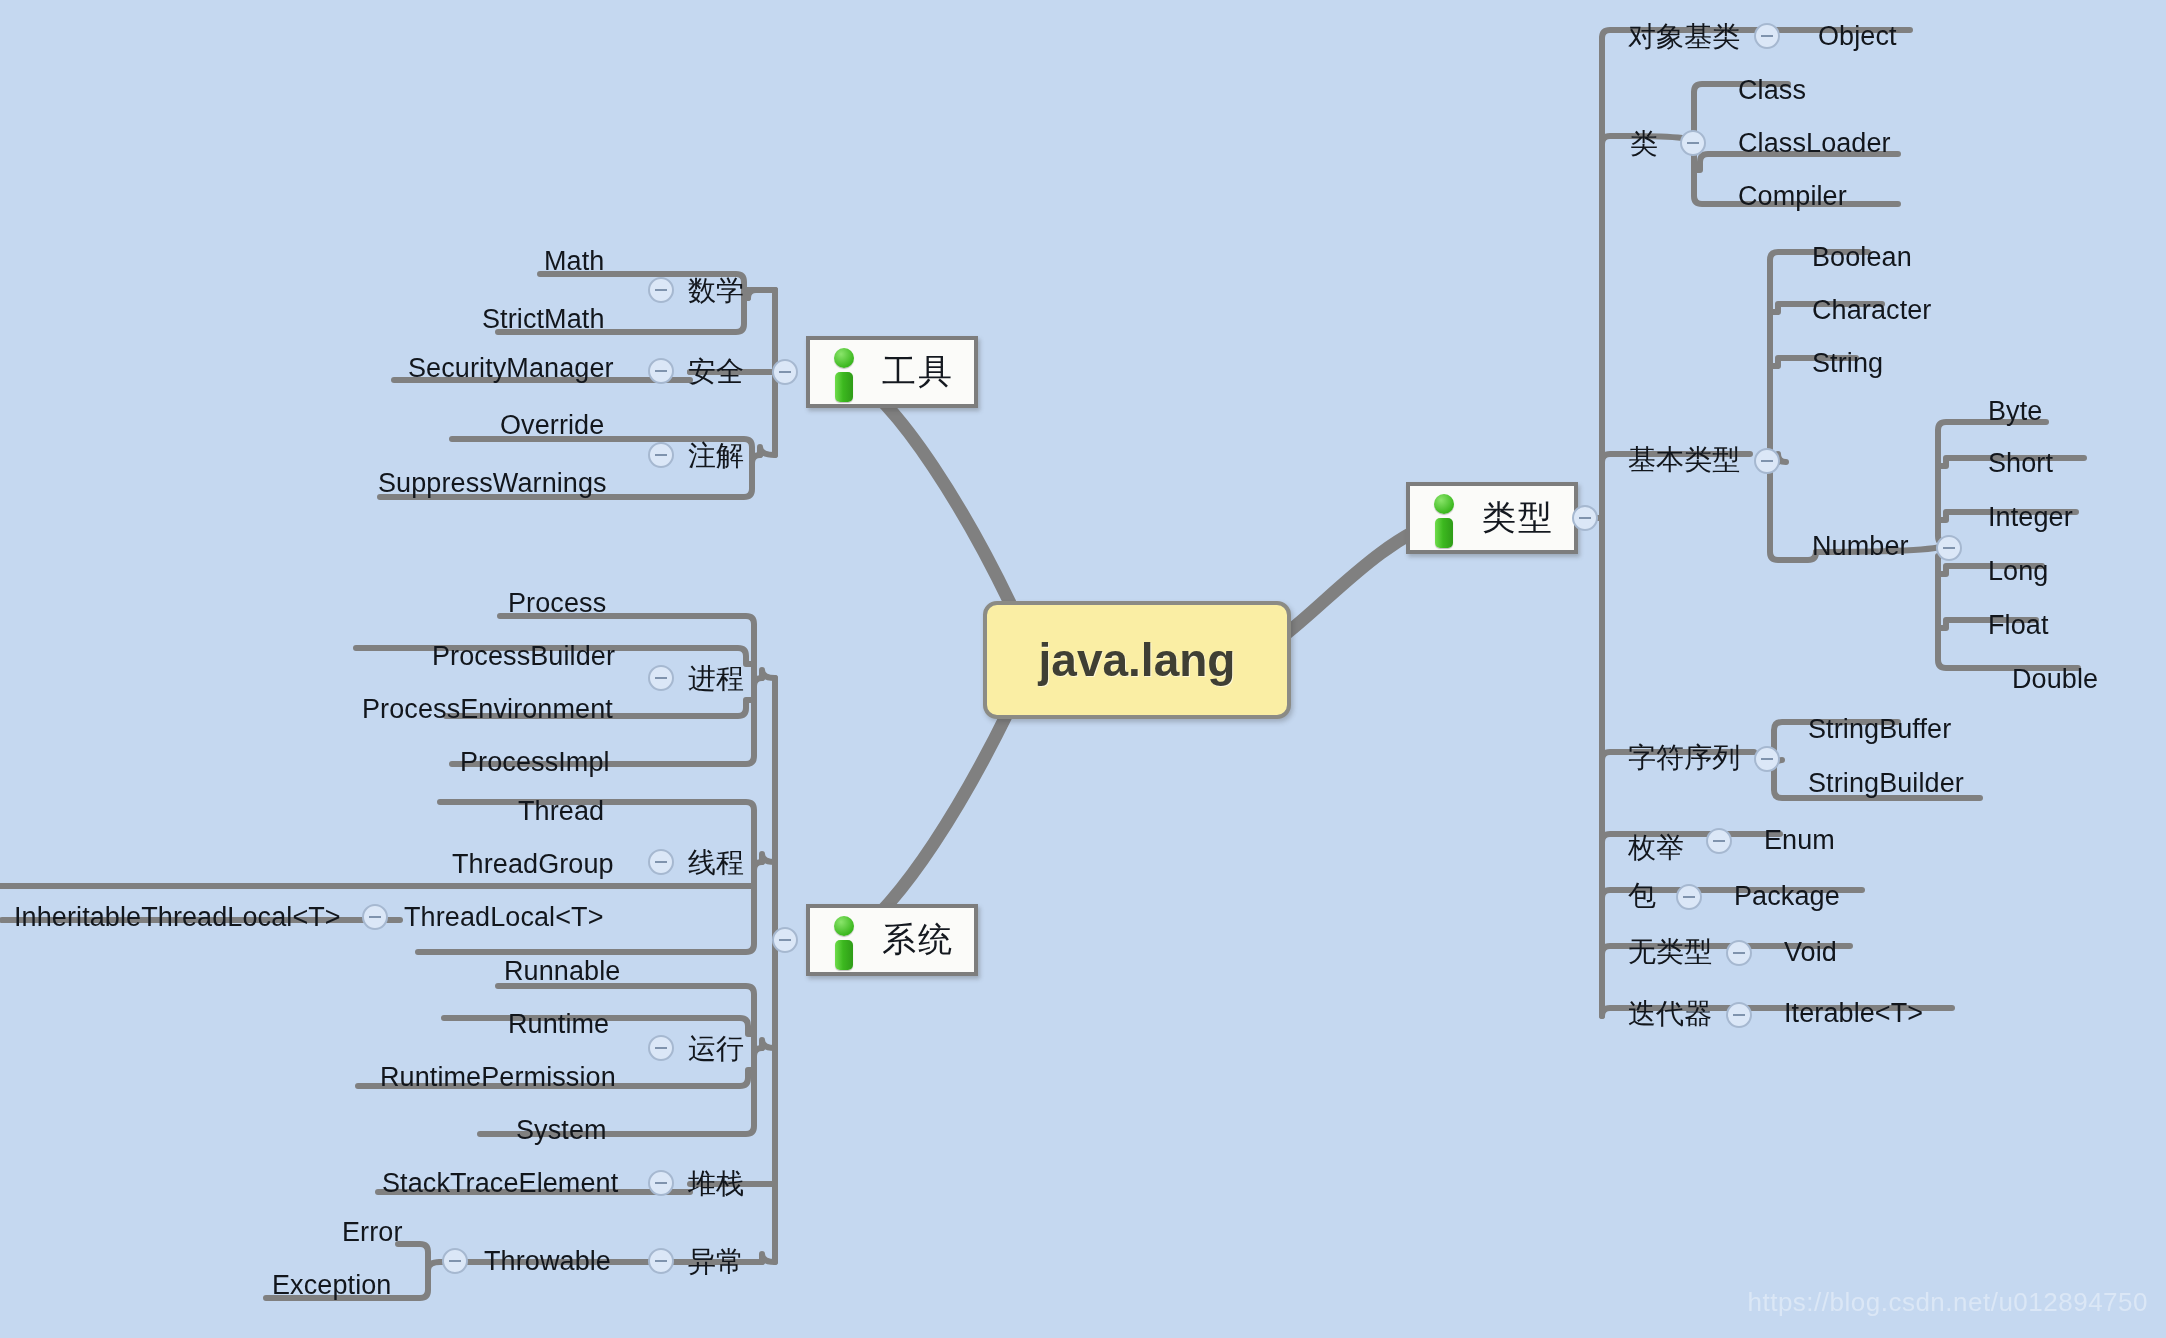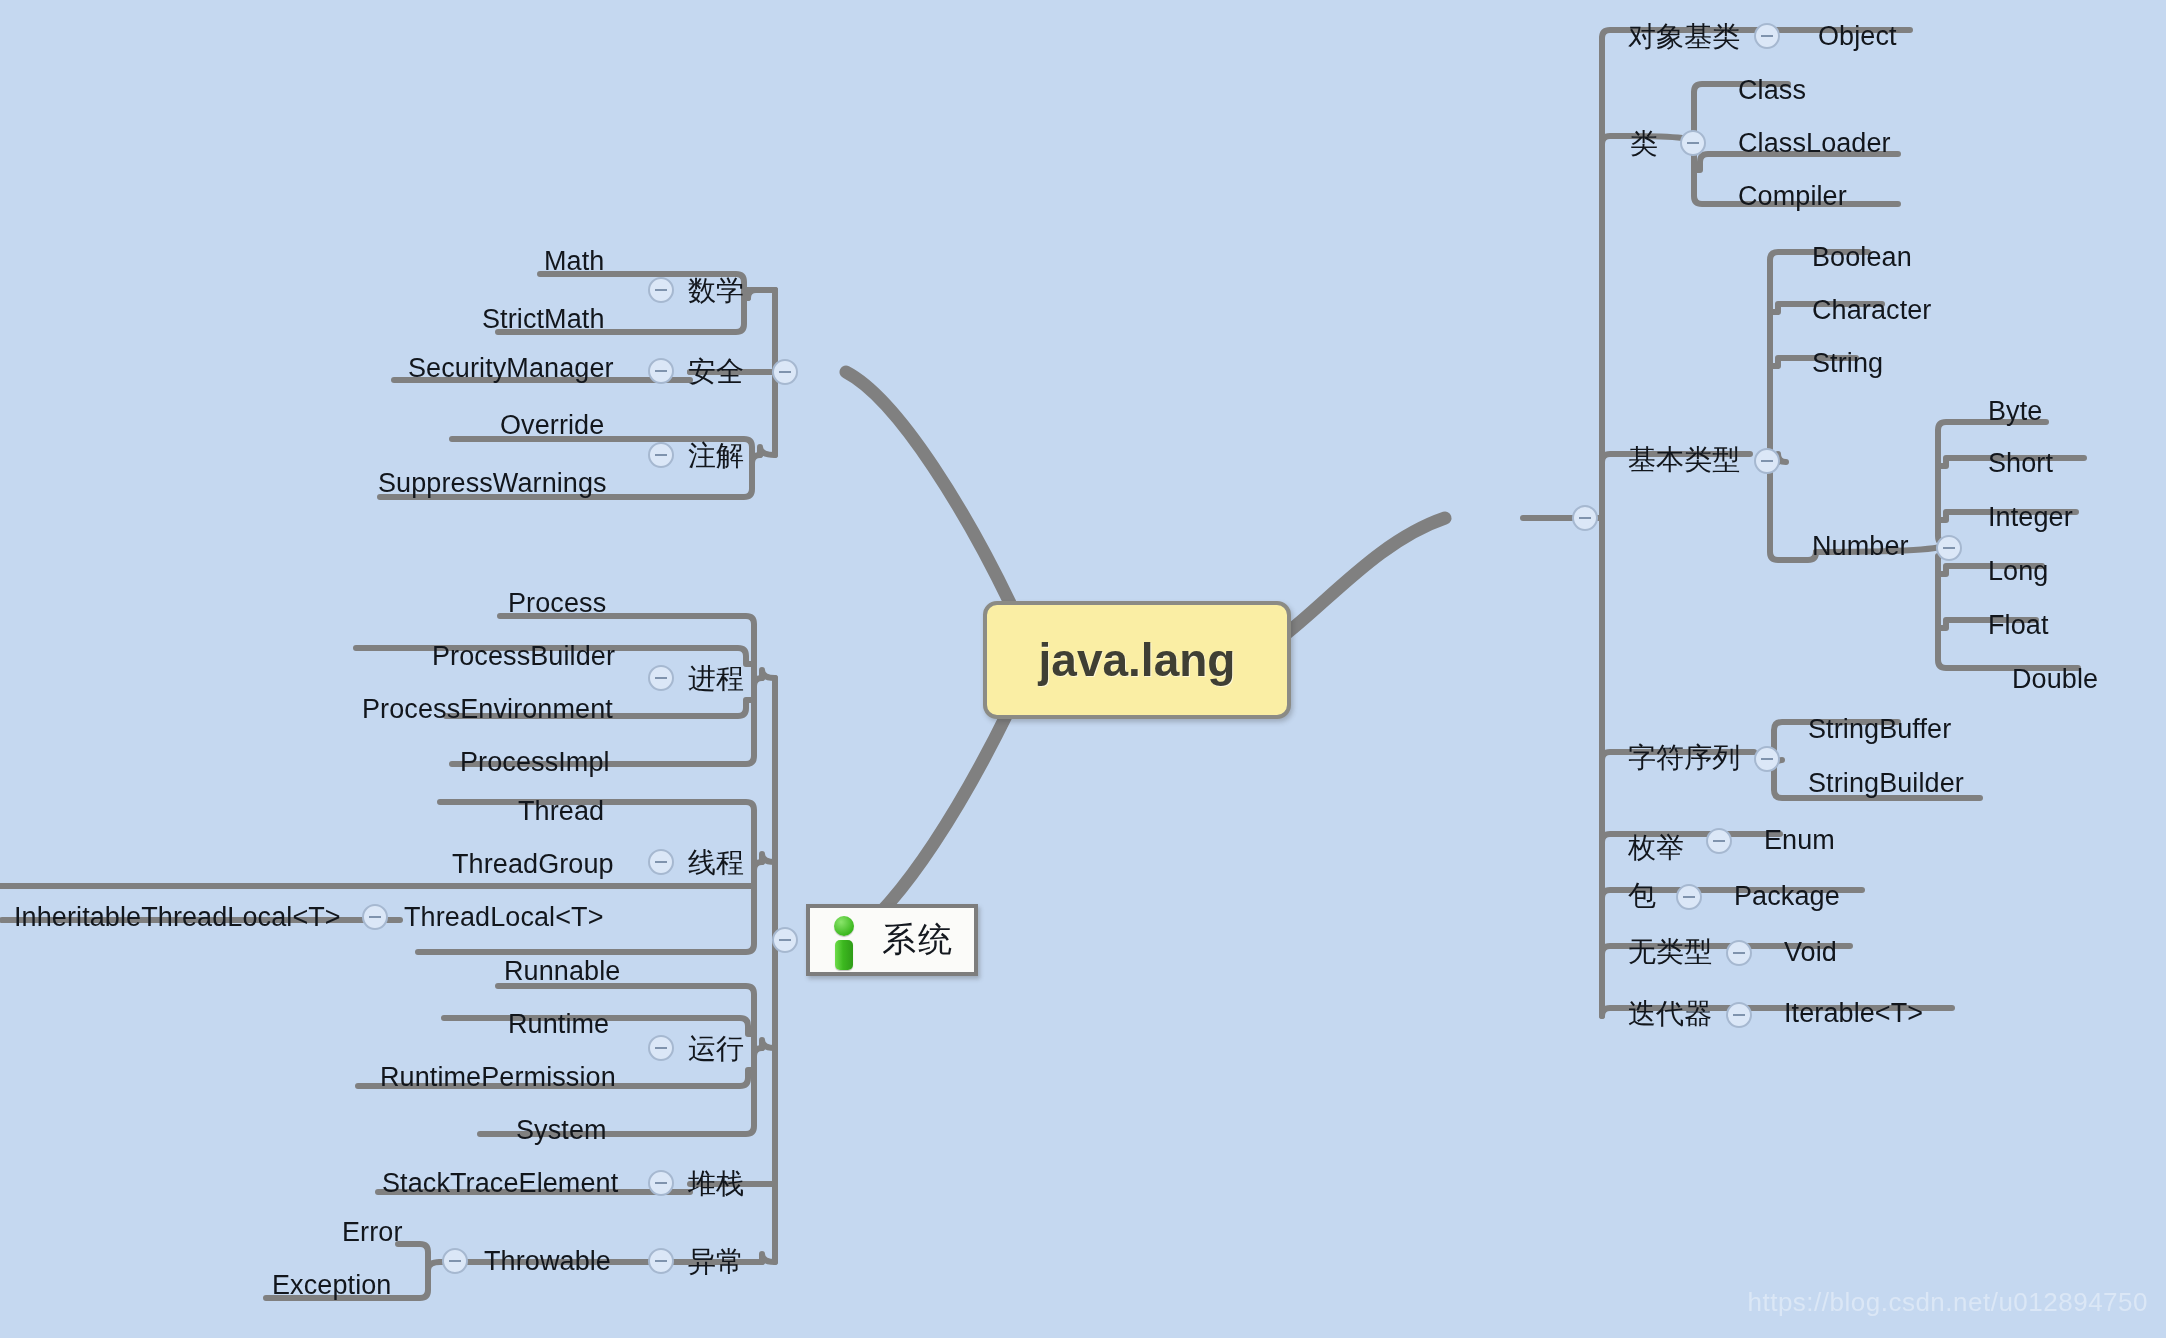--- a/index.html
+++ b/index.html
@@ -180,31 +180,45 @@
       <path d="M1602,898 Q1602,890 1610,890 H1862"></path>
       <path d="M1602,954 Q1602,946 1610,946 H1850"></path>
       <path d="M1602,1016 Q1602,1008 1610,1008 H1952"></path>
     </g>
   </svg>
 
   <div class="node root">
     <span>java.lang</span>
   </div>
 
+  <div class="node mainbox" style="left:806px;top:336px;width:172px;">
+    <span class="iicon">
+        <i class="dot"></i>
+        <i class="bar"></i>
+      </span>
+    <span class="lbl">工具</span>
+  </div>
   <div class="collapse" style="left:772px;top:359px;"></div>
 
   <div class="node mainbox" style="left:806px;top:904px;width:172px;">
     <span class="iicon">
         <i class="dot"></i>
         <i class="bar"></i>
       </span>
     <span class="lbl">系统</span>
   </div>
   <div class="collapse" style="left:772px;top:927px;"></div>
 
+  <div class="node mainbox" style="left:1406px;top:482px;width:172px;">
+    <span class="iicon">
+        <i class="dot"></i>
+        <i class="bar"></i>
+      </span>
+    <span class="lbl">类型</span>
+  </div>
   <div class="collapse" style="left:1572px;top:505px;"></div>
 
   <div class="node topic cn" style="left:688px;top:277px;">数学</div>
   <div class="collapse" style="left:648px;top:277px;"></div>
   <div class="node topic" style="left:544px;top:248px;">Math</div>
   <div class="node topic" style="left:482px;top:306px;">StrictMath</div>
 
   <div class="node topic cn" style="left:688px;top:358px;">安全</div>
   <div class="collapse" style="left:648px;top:358px;"></div>
   <div class="node topic" style="left:408px;top:355px;">SecurityManager</div>

